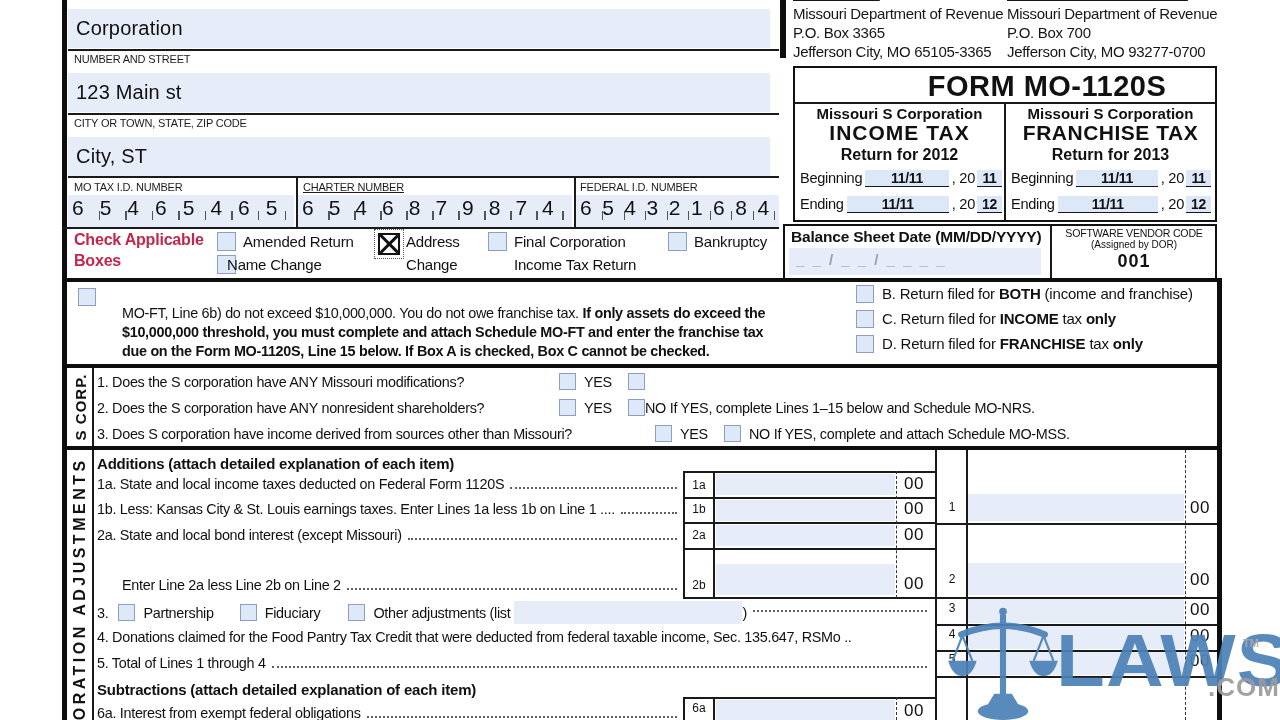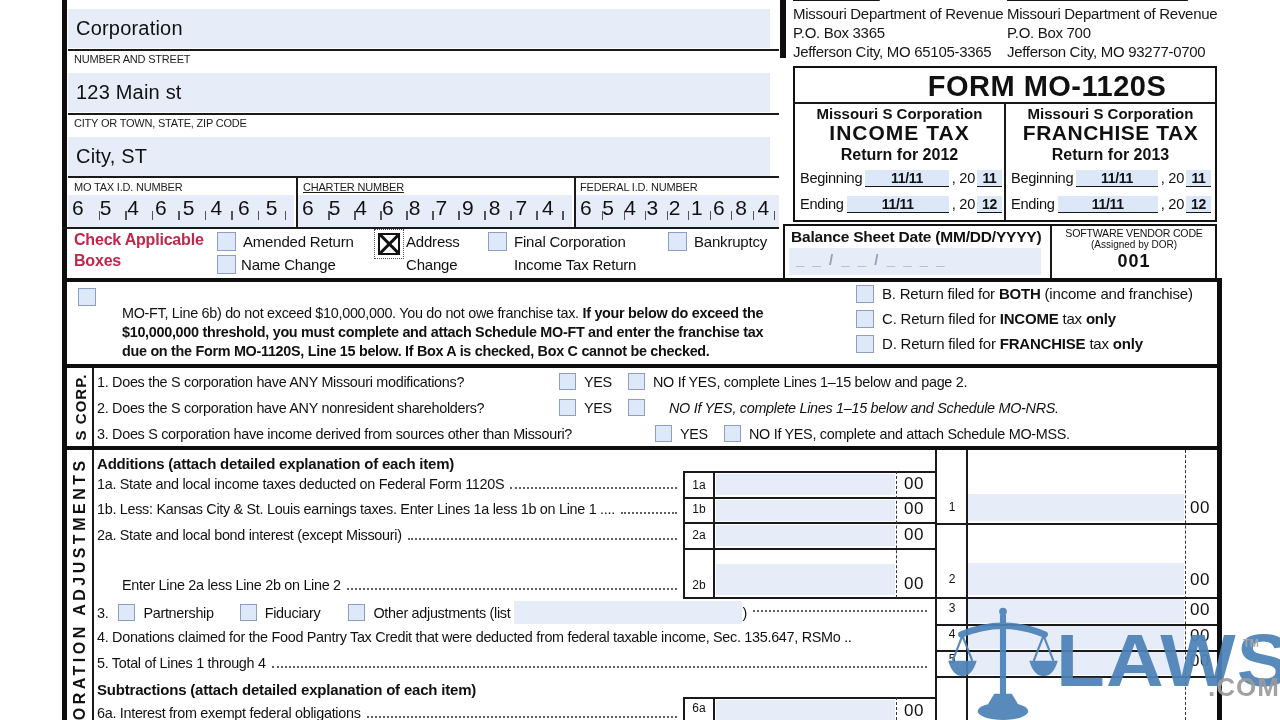--- a/index.html
+++ b/index.html
@@ -75,21 +75,21 @@
   <div class="vline" style="left:296px;top:178px;height:49px;"></div>
   <div class="vline" style="left:574px;top:178px;height:49px;"></div>
   <div class="hline" style="left:62px;top:227px;width:717px;"></div>
 
   <div class="txt red" style="left:74px;top:231px;">Check Applicable</div>
   <div class="txt red" style="left:74px;top:252px;">Boxes</div>
 
   <div class="cb lg" style="left:217px;top:232px;"></div>
   <div class="txt" style="left:243px;top:233px;">Amended Return</div>
   <div class="cb lg" style="left:217px;top:255px;"></div>
-  <div class="txt" style="left:241px;top:256px;">Name Change</div>
+  <div class="txt" style="left:227px;top:256px;">Name Change</div>
 
   <div class="cbx" style="left:378px;top:233px;"></div>
   <div class="txt" style="left:406px;top:233px;">Address</div>
   <div class="txt" style="left:406px;top:256px;">Change</div>
 
   <div class="cb lg" style="left:488px;top:232px;"></div>
   <div class="txt" style="left:514px;top:233px;">Final Corporation</div>
   <div class="txt" style="left:514px;top:256px;">Income Tax Return</div>
 
   <div class="cb lg" style="left:668px;top:232px;"></div>
@@ -148,49 +148,48 @@
   <div class="abs b" style="left:796px;top:251px;font-size:15px;color:#93a0bd;letter-spacing:2px;">_ _ / _ _ / _ _ _ _</div>
   <div class="vline" style="left:1050px;top:226px;height:52px;width:2.4px;"></div>
   <div class="abs" style="left:1053px;top:227px;width:162px;text-align:center;font-size:10.6px;letter-spacing:-0.2px;">SOFTWARE VENDOR CODE</div>
   <div class="abs" style="left:1053px;top:239px;width:162px;text-align:center;font-size:10px;">(Assigned by DOR)</div>
   <div class="abs b" style="left:1053px;top:251px;width:162px;text-align:center;font-size:18px;letter-spacing:1px;">001</div>
 
   <div class="bar" style="left:62px;top:278px;width:1160px;height:4px;"></div>
   <div class="bar" style="left:1217px;top:278px;width:5px;height:442px;"></div>
 
   <div class="cb md" style="left:78px;top:288px;"></div>
-  <div class="txt small-cond" style="left:122px;top:305px;"><span>MO-FT, Line 6b) do not exceed $10,000,000. You do not owe franchise tax.</span><span class="b">  If your below do exceed the</span></div>
+  <div class="txt small-cond" style="left:122px;top:305px;"><span>MO-FT, Line 6b) do not exceed $10,000,000. You do not owe franchise tax.</span><span class="b">  If only assets do exceed the</span></div>
   <div class="txt small-cond b" style="left:122px;top:324px;">$10,000,000 threshold, you must complete and attach Schedule MO-FT and enter the franchise tax</div>
   <div class="txt small-cond b" style="left:122px;top:343px;">due on the Form MO-1120S, Line 15 below.  If Box A is checked, Box C cannot be checked.</div>
 
   <div class="cb md" style="left:856px;top:285px;"></div>
   <div class="txt" style="left:882px;top:285px;"><span>B.  Return filed for </span><span class="b">BOTH</span><span> (income and franchise)</span></div>
   <div class="cb md" style="left:856px;top:310px;"></div>
   <div class="txt" style="left:882px;top:310px;"><span>C.  Return filed for </span><span class="b">INCOME</span><span> tax </span><span class="b">only</span></div>
   <div class="cb md" style="left:856px;top:335px;"></div>
   <div class="txt" style="left:882px;top:335px;"><span>D.  Return filed for </span><span class="b">FRANCHISE</span><span> tax </span><span class="b">only</span></div>
 
   <div class="bar" style="left:62px;top:364px;width:1160px;height:4px;"></div>
 
   <div class="vlabel" style="left:80px;top:407px;font-size:15px;letter-spacing:1px;">S CORP.</div>
   <div class="vline" style="left:92px;top:368px;height:78px;"></div>
 
   <div class="frow" style="left:97px;top:373px;width:1110px;align-items:center;">
     <span class="t" style="width:462px;">1.  Does the S corporation have ANY Missouri modifications?</span>
     <span class="cb inline"></span>
     <span class="t" style="margin-left:8px;width:44px;">YES</span>
     <span class="cb inline"></span>
-    <span class="t" style="margin-left:8px;">NO  If YES, complete Lines 1–15 below and page 2.</span>
   </div>
   <div class="frow" style="left:97px;top:399px;width:1110px;align-items:center;">
     <span class="t" style="width:462px;">2.  Does the S corporation have ANY nonresident shareholders?</span>
     <span class="cb inline"></span>
     <span class="t" style="margin-left:8px;width:44px;">YES</span>
     <span class="cb inline"></span>
-    <span class="t" style="margin-left:24px;font-style:italic;">NO  If YES, complete Lines 1–15 below and Schedule MO-NRS.</span>
+    <span class="t" style="margin-left:0;">NO  If YES, complete Lines 1–15 below and Schedule MO-NRS.</span>
   </div>
   <div class="frow" style="left:97px;top:425px;width:1110px;align-items:center;">
     <span class="t" style="width:558px;">3.  Does S corporation have income derived from sources other than Missouri?</span>
     <span class="cb inline"></span>
     <span class="t" style="margin-left:8px;width:44px;">YES</span>
     <span class="cb inline"></span>
     <span class="t" style="margin-left:8px;">NO  If YES, complete and attach Schedule MO-MSS.</span>
   </div>
 
   <div class="bar" style="left:62px;top:446px;width:1160px;height:4px;"></div>

